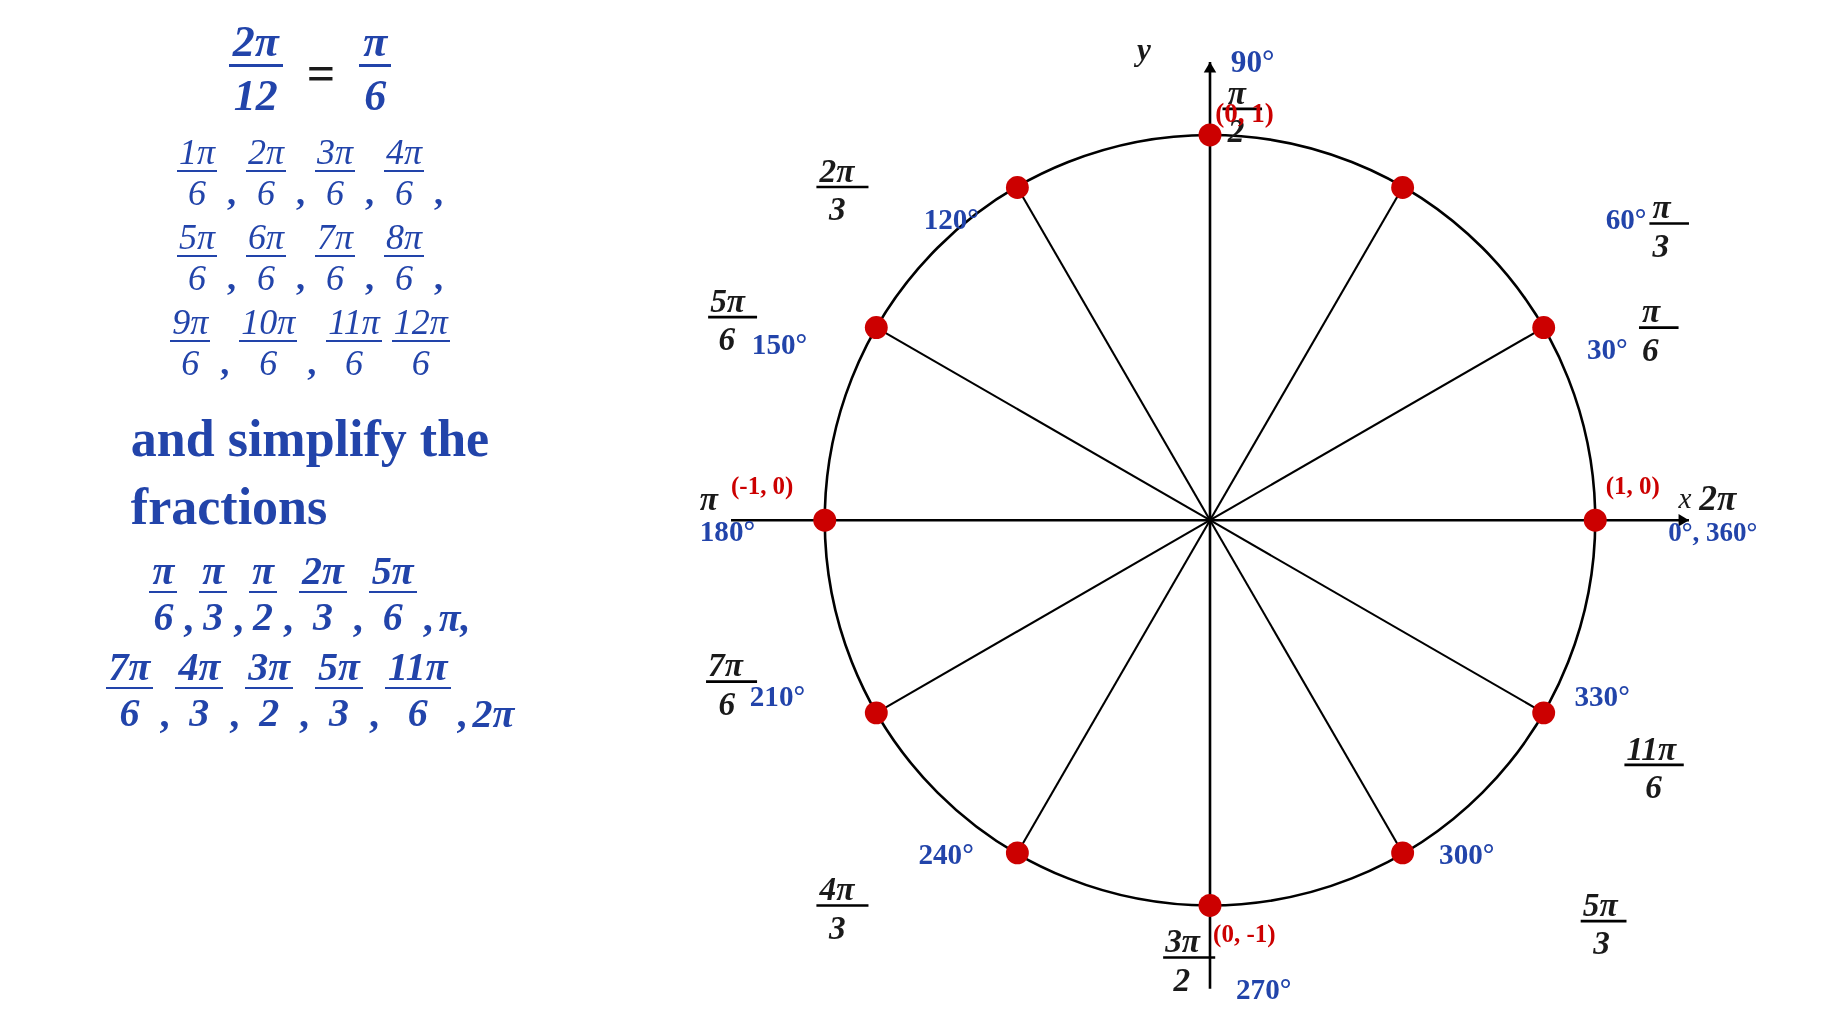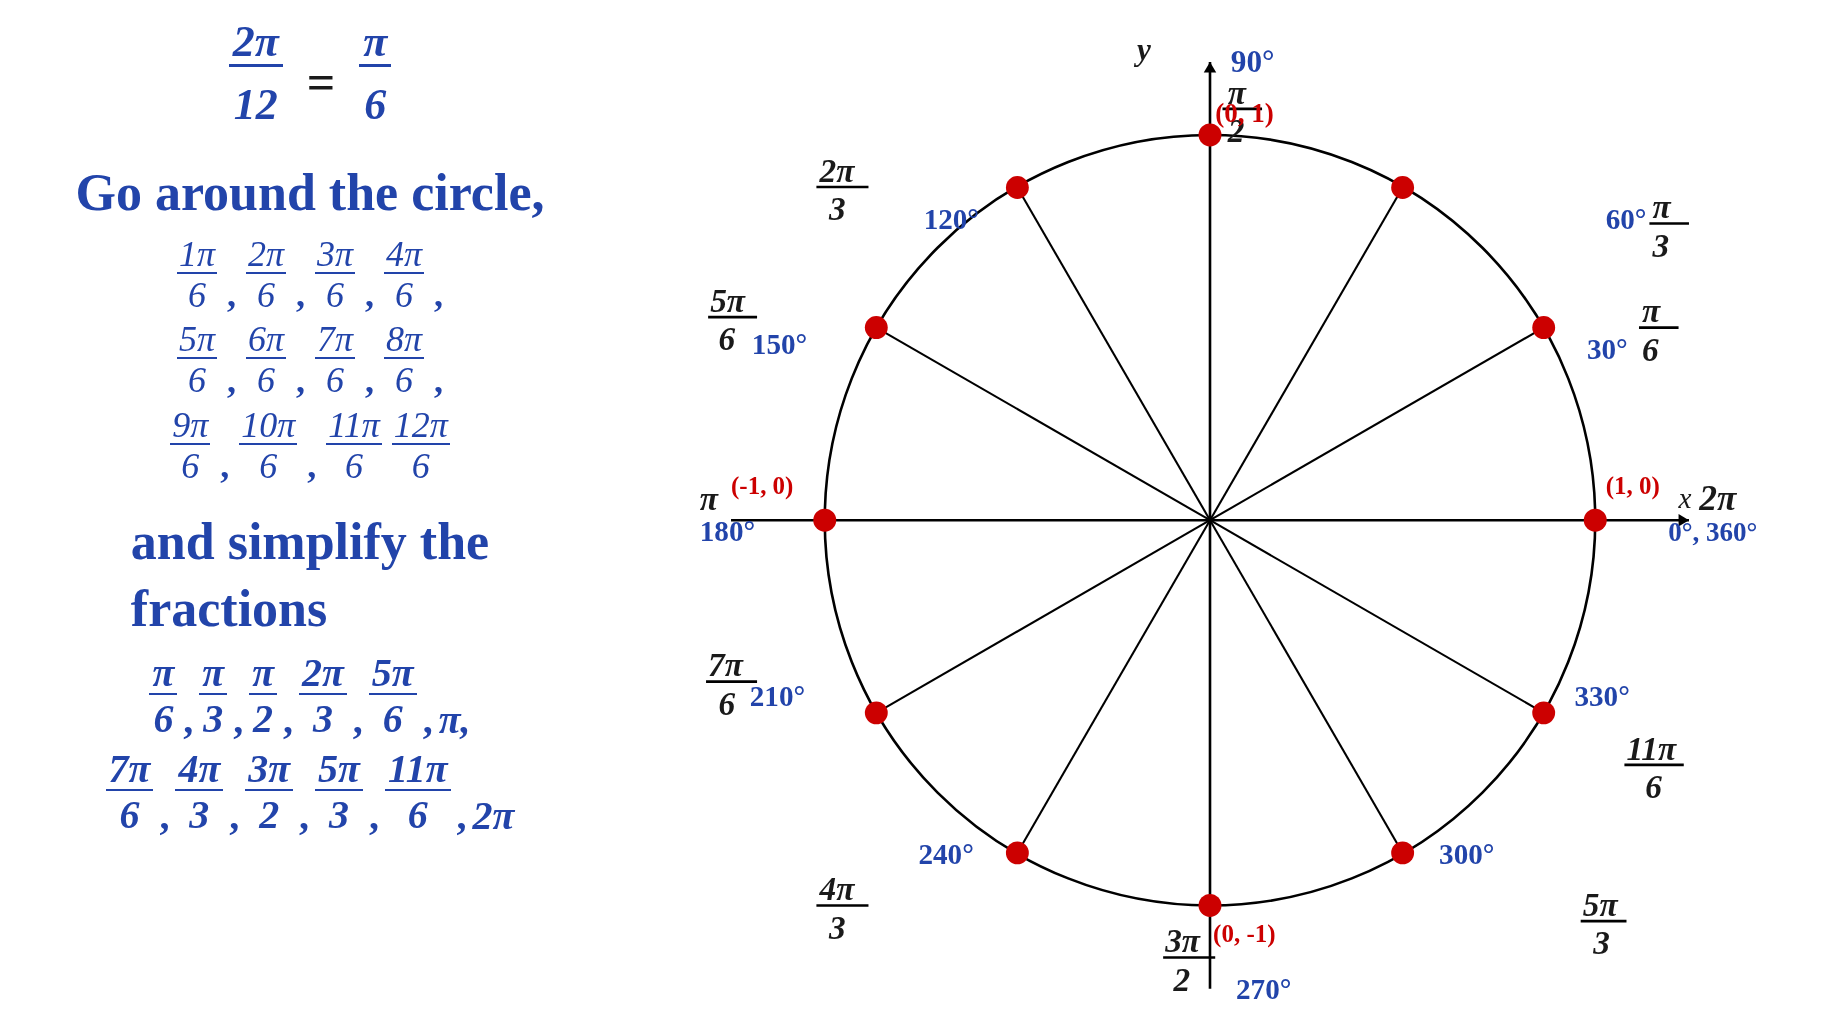--- a/index.html
+++ b/index.html
@@ -39,21 +39,21 @@
       font-size: 44px;
       font-weight: bold;
       font-style: italic;
     }
     .frac .num {
       border-bottom: 3px solid #2244aa;
       padding: 0 4px;
       line-height: 1;
     }
     .frac .den {
-      padding: 12px 4px;
+      padding: 3px 4px;
       line-height: 1.2;
     }
 
     .equals-sign {
       color: #1a1a1a;
       font-size: 50px;
       font-weight: bold;
       margin: 0 8px;
     }
 
@@ -176,21 +176,20 @@
       <span class="num">2π</span>
       <span class="den">12</span>
     </span>
     <span class="equals-sign">=</span>
     <span class="frac">
       <span class="num">π</span>
       <span class="den">6</span>
     </span>
   </div>
 
-  <div class="go-around">Go around the circle,</div>
 
   <div class="fractions-row">
     <span class="frac-sm">
         <span class="num">1π</span>
         <span class="den">6</span>
       </span>
     <span class="comma">,</span>
     <span class="frac-sm">
         <span class="num">2π</span>
         <span class="den">6</span>

